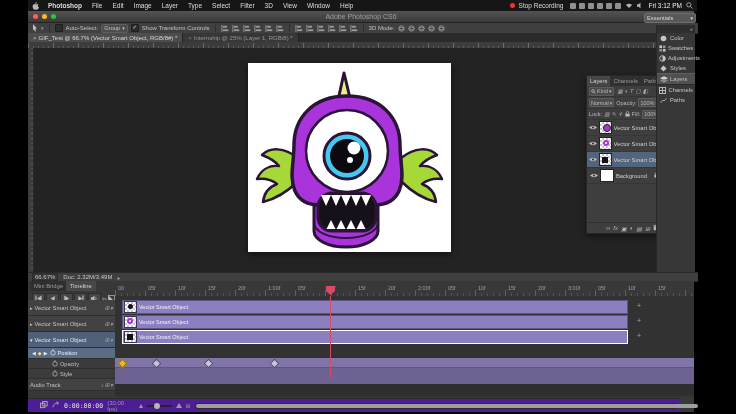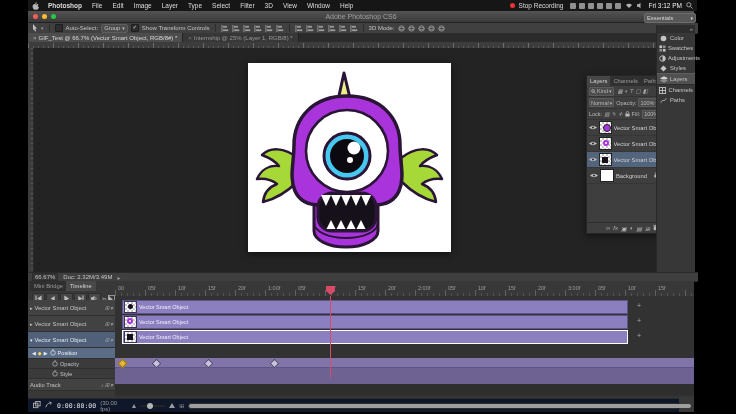--- a/index.html
+++ b/index.html
@@ -135,22 +135,22 @@
   .lanes{position:absolute;left:0;top:62px;width:579px;height:26px;background:#6d6292;}
   .kfstrip{position:absolute;left:0;top:0;width:579px;height:9px;background:#8074a8;border-bottom:1px solid #5e5488;}
   .kf{position:absolute;top:2px;width:5px;height:5px;transform:rotate(45deg);background:#c9c2dd;border:1px solid #4a4168;}
   .kf.first{background:#e2b73c;border-color:#8a6d14;}
   .audio-lane{position:absolute;left:0;top:88px;width:579px;height:11px;background:#2e2e2e;}
   .ph-line{left:330px;top:296px;width:1px;height:82px;background:#d84a68;z-index:5;}
   .ph-head{left:326px;top:286px;width:9px;height:9px;background:#d84a68;z-index:6;
            clip-path:polygon(0 0,100% 0,100% 55%,50% 100%,0 55%);}
 
   
-  .tl-bottom{left:28px;top:398px;width:651px;height:14px;background:#0f172a;border-top:1px solid #292929;
-             display:flex;align-items:center;font-size:6px;color:#b9b9b9;gap:4px;padding-left:5px;box-sizing:border-box;}
+  .tl-bottom{left:28px;top:398px;width:651px;height:14px;background:#4c1d95;border-top:1px solid #292929;
+             display:flex;align-items:center;font-size:6px;color:#b9b9b9;gap:4px;padding-left:12px;box-sizing:border-box;}
   .timecode{font-family:"DejaVu Sans Mono",monospace;font-size:6.5px;color:#e2e2e2;}
   .fps{color:#979797;}
   .zoom-slider{width:26px;height:2px;background:#242424;position:relative;border-radius:1px;}
   .zoom-handle{position:absolute;left:7px;top:-2px;width:6px;height:6px;border-radius:50%;background:#b5b5b5;}
   .hscroll{width:506px;height:6px;background:#2c2c2c;border-radius:3px;position:relative;}
   .hscroll i{position:absolute;left:1px;top:1px;width:502px;height:4px;border-radius:2px;background:#9e9e9e;display:block;}
   .tri{width:0;height:0;display:inline-block;}
   .tri.up-s{border-left:2.5px solid transparent;border-right:2.5px solid transparent;border-bottom:4px solid #9a9a9a;}
   .tri.up-l{border-left:3.5px solid transparent;border-right:3.5px solid transparent;border-bottom:5.5px solid #9a9a9a;}
 </style>

